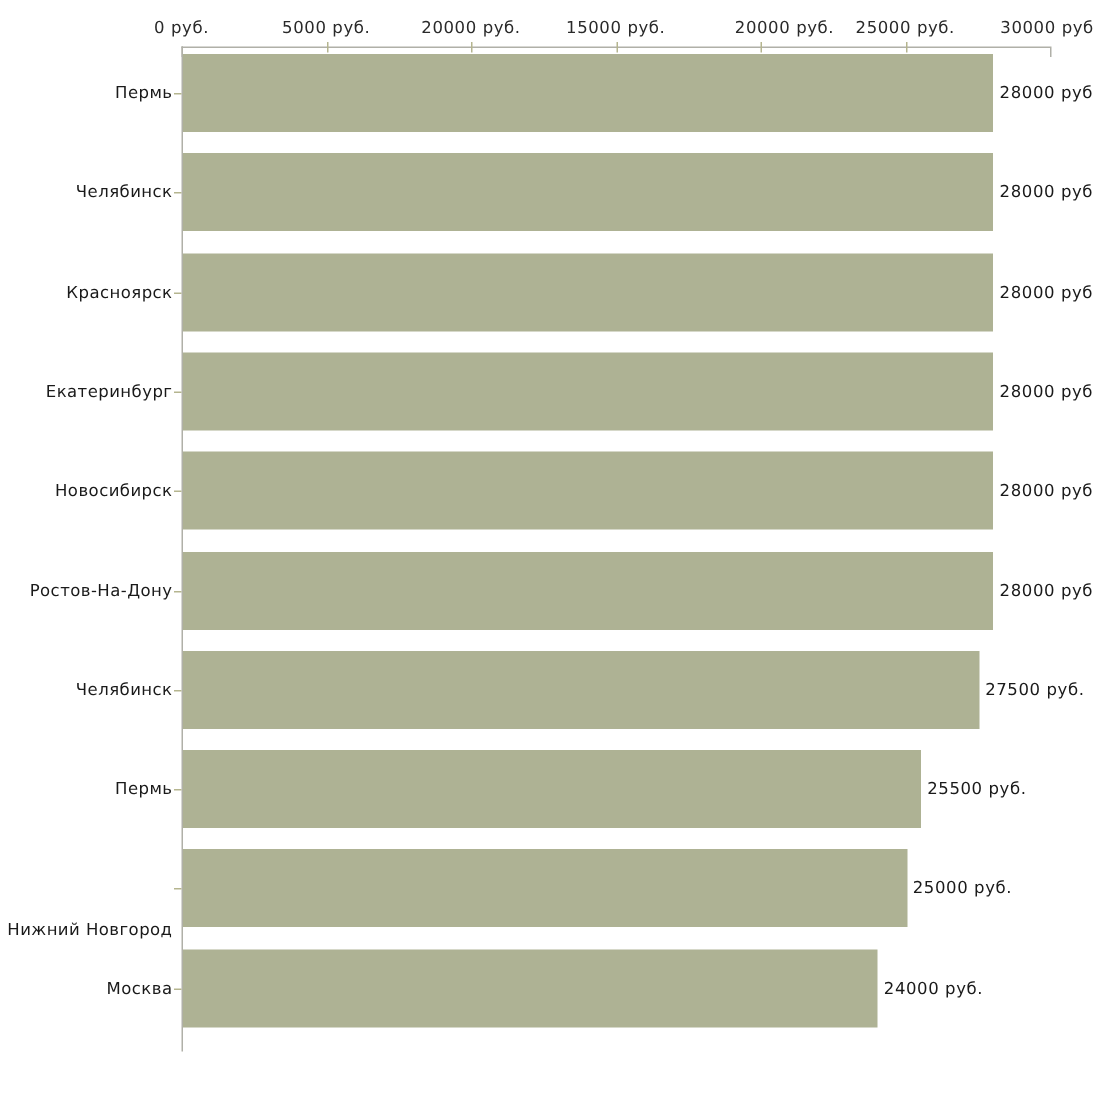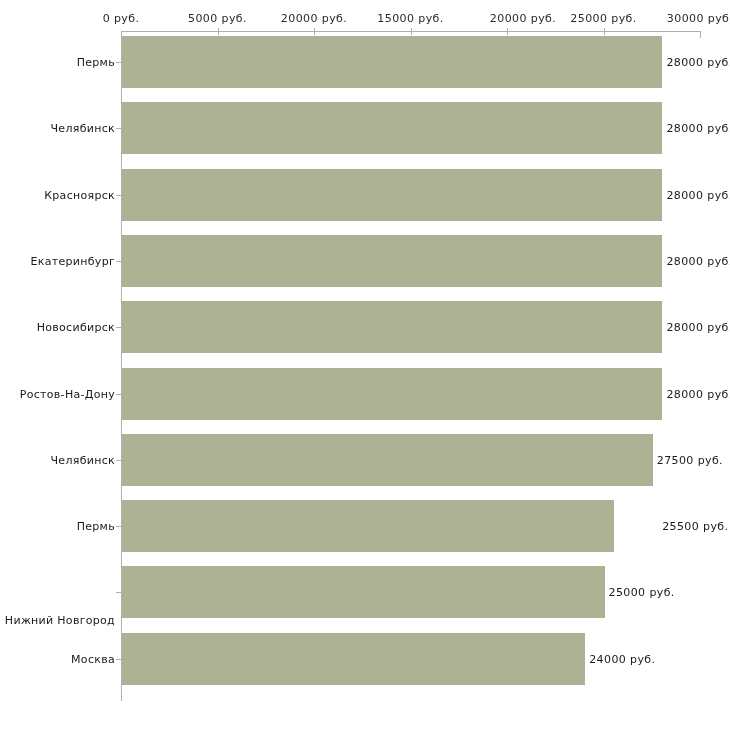--- a/index.html
+++ b/index.html
@@ -152,20 +152,20 @@
       <div class="bar-value-label" style="left: 666.4px; top: 194.6px;">28000 руб.</div>
       <div class="bar" style="top: 234.9px; width: 540.4px; height: 52px; background: rgb(174, 178, 148);"></div>
       <div class="bar-value-label" style="left: 666.4px; top: 260.9px;">28000 руб.</div>
       <div class="bar" style="top: 301.2px; width: 540.4px; height: 52px; background: rgb(174, 178, 148);"></div>
       <div class="bar-value-label" style="left: 666.4px; top: 327.2px;">28000 руб.</div>
       <div class="bar" style="top: 367.5px; width: 540.4px; height: 52px; background: rgb(174, 178, 148);"></div>
       <div class="bar-value-label" style="left: 666.4px; top: 393.5px;">28000 руб.</div>
       <div class="bar" style="top: 433.8px; width: 530.75px; height: 52px; background: rgb(174, 178, 148);"></div>
       <div class="bar-value-label" style="left: 656.75px; top: 459.8px;">27500 руб.</div>
       <div class="bar" style="top: 500.1px; width: 492.15px; height: 52px; background: rgb(174, 178, 148);"></div>
-      <div class="bar-value-label" style="left: 618.15px; top: 526.1px; margin-left: 44px;">25500 руб.</div>
+      <div class="bar-value-label" style="left: 618.15px; top: 526.1px;">25500 руб.</div>
       <div class="bar" style="top: 566.4px; width: 482.5px; height: 52px; background: rgb(174, 178, 148);"></div>
       <div class="bar-value-label" style="left: 608.5px; top: 592.4px;">25000 руб.</div>
       <div class="bar" style="top: 632.7px; width: 463.2px; height: 52px; background: rgb(174, 178, 148);"></div>
       <div class="bar-value-label" style="left: 589.2px; top: 658.7px;">24000 руб.</div>
     </div>
 
 </div>
 
 </body></html>

